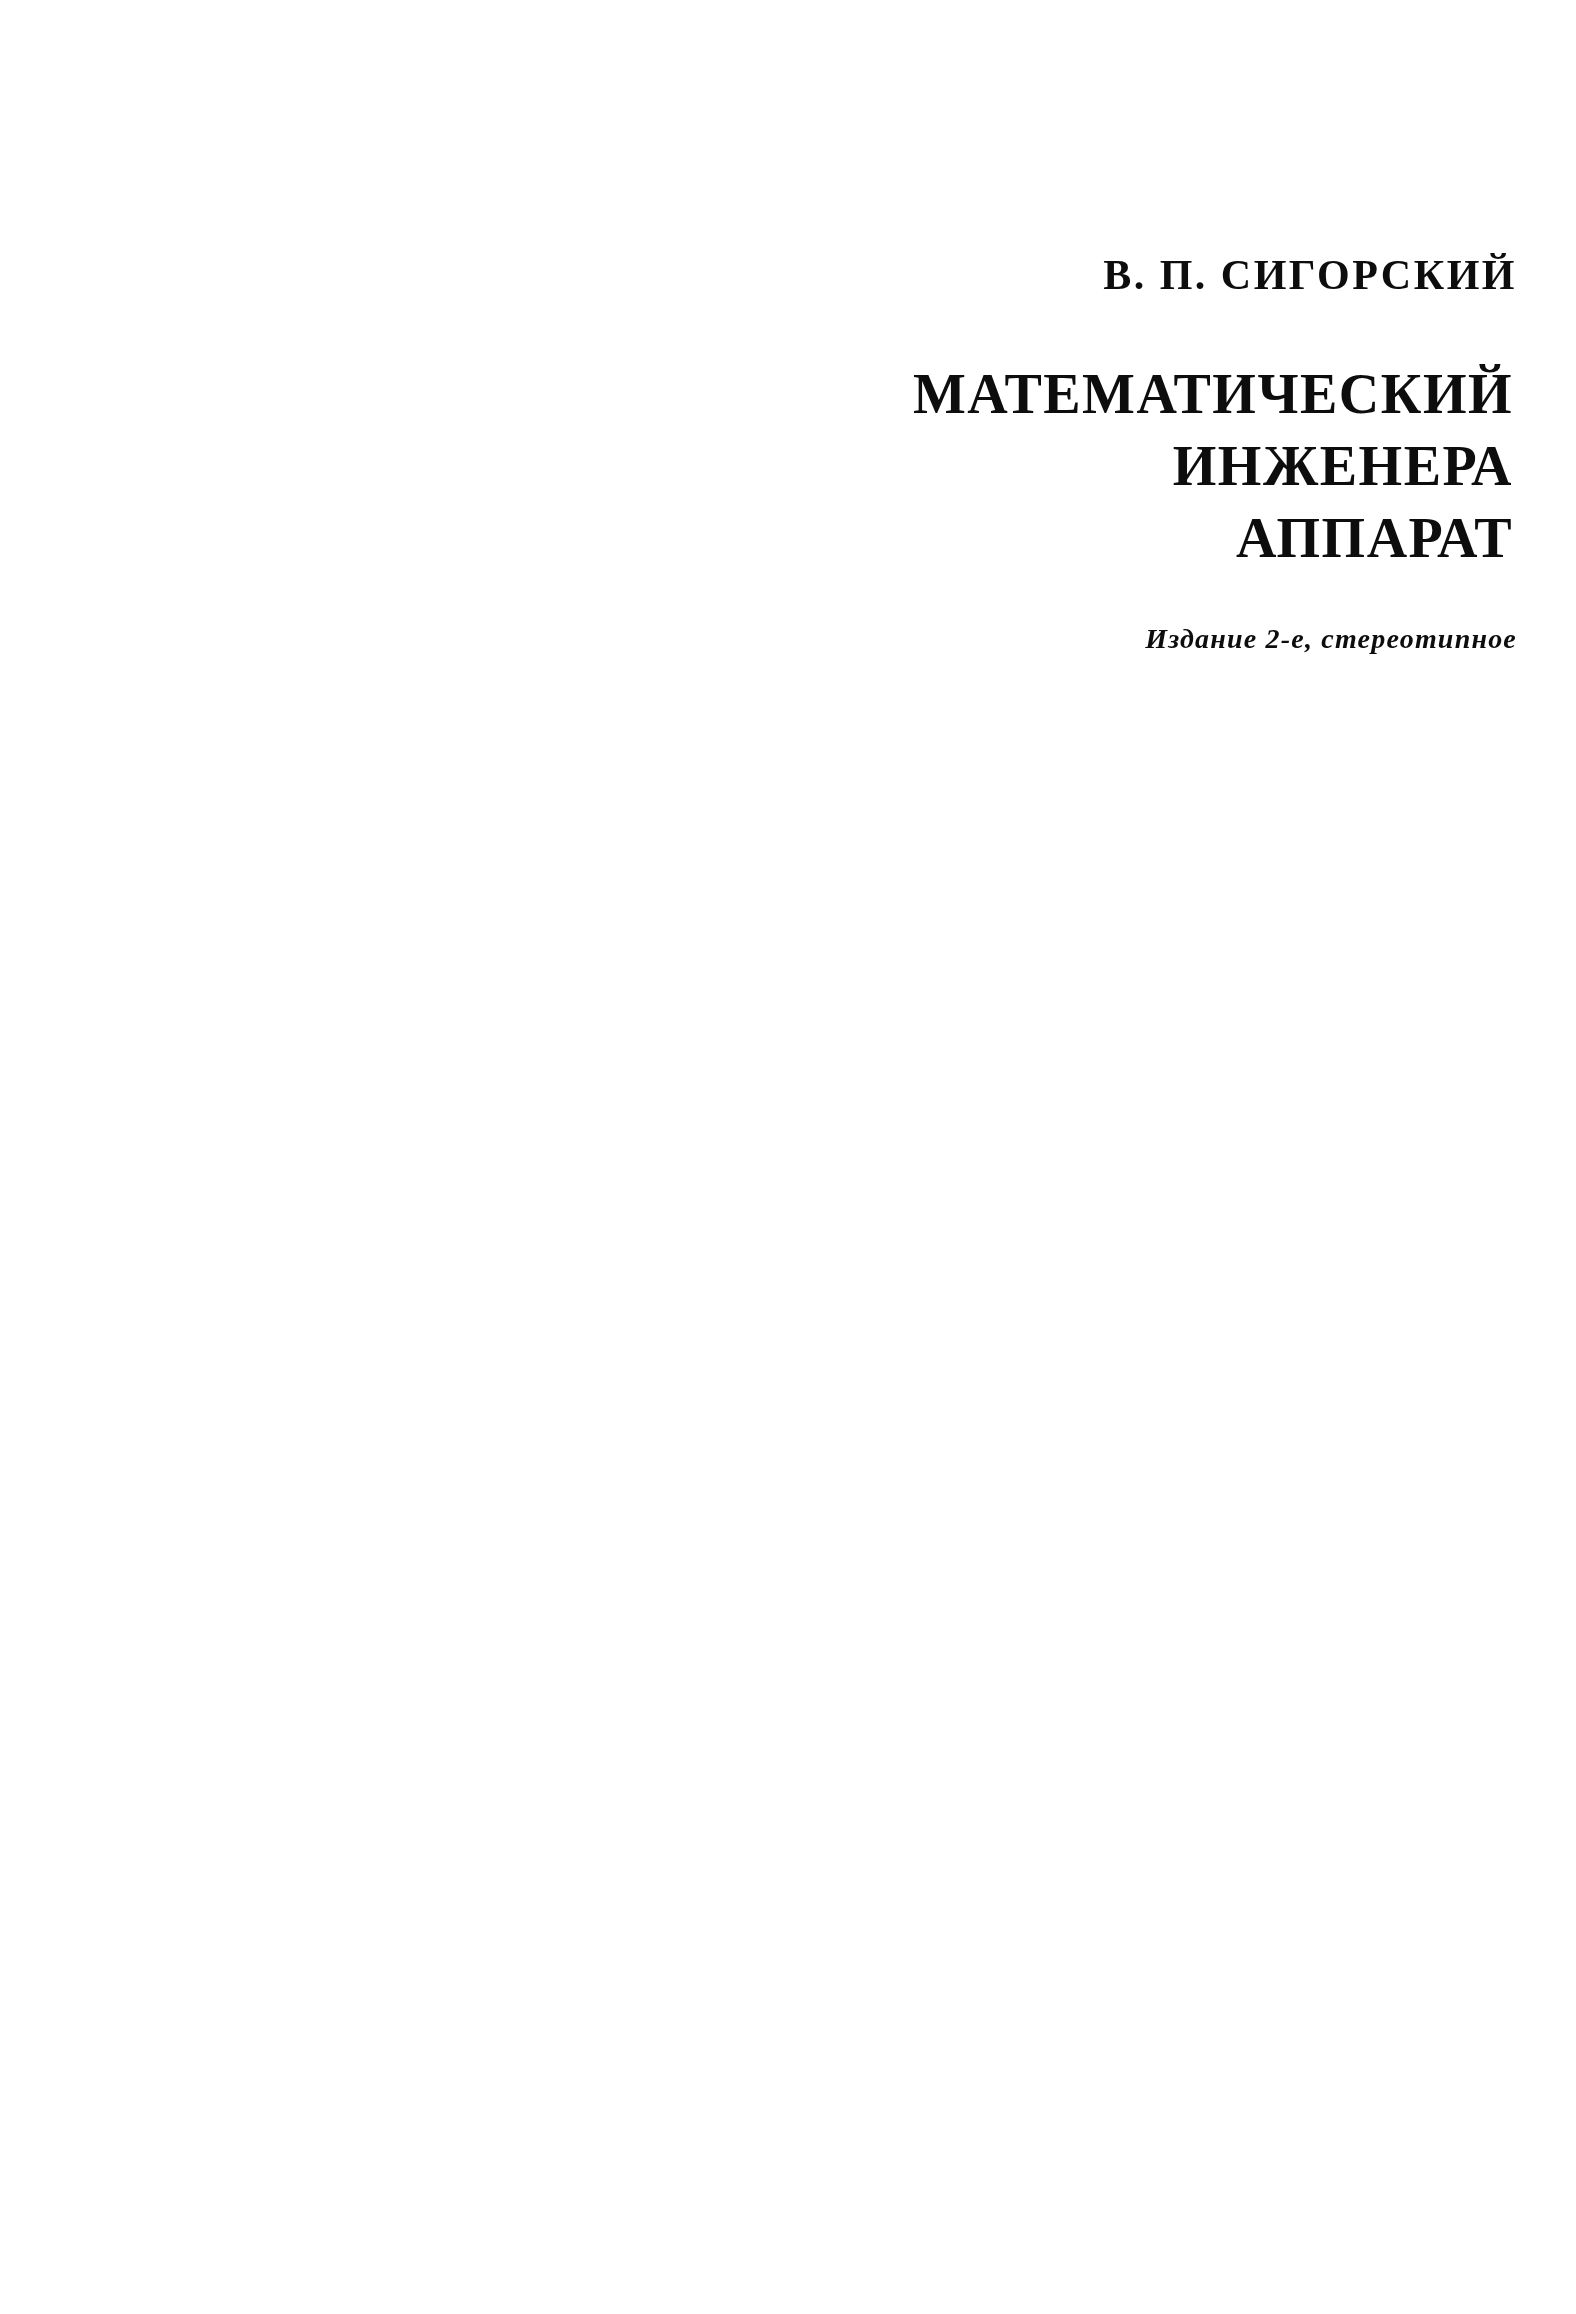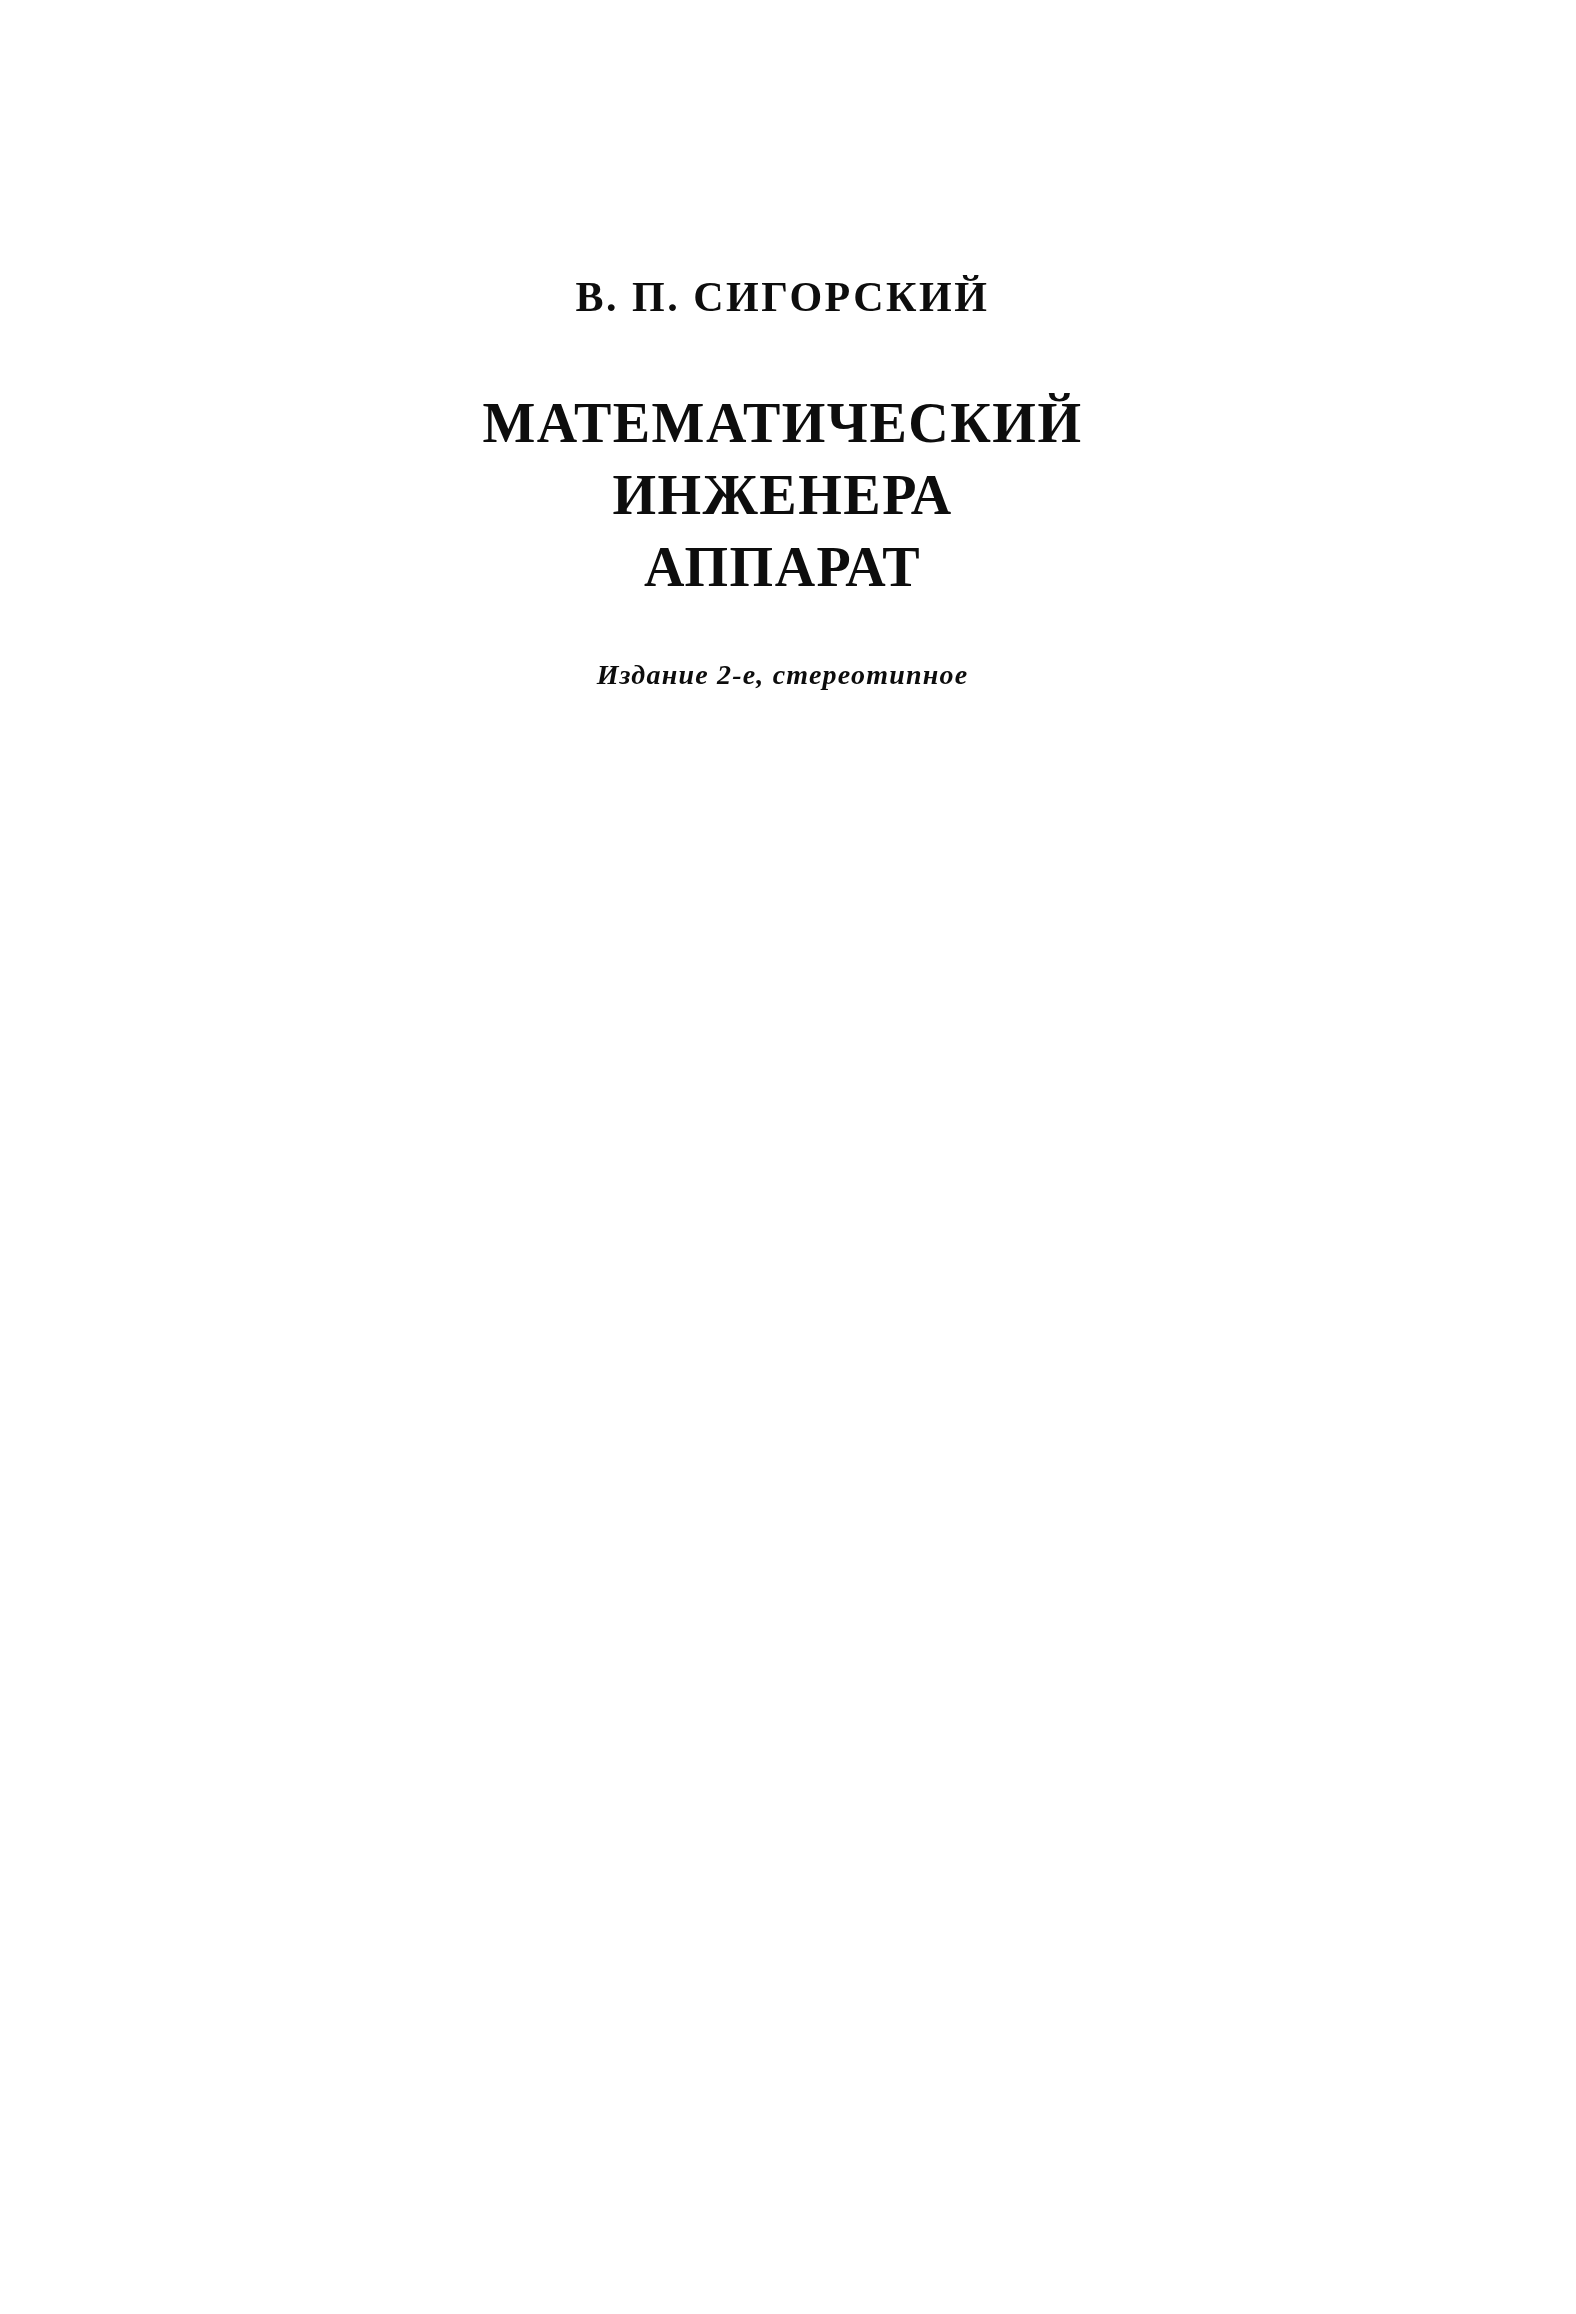--- a/index.html
+++ b/index.html
@@ -15,37 +15,36 @@
     background: #ffffff;
     overflow: hidden;
     font-family: "Liberation Serif", "DejaVu Serif", serif;
     color: #0d0d0d;
   }
 
   
   .title-block {
     position: absolute;
     left: 0;
-    top: 274px;
+    top: 252px;
     width: 1517px;
-    text-align: center;
-    padding-left: 24px;
+    text-align: right;
   }
 
   .author {
     font-size: 42px;
     font-weight: bold;
     letter-spacing: 2.5px;
     line-height: 1.1;
     margin: 0;
     white-space: pre;
   }
 
   .title {
-    margin: 11px;
+    margin: 4px;
     padding-top: 57px;
     font-size: 56px;
     font-weight: bold;
     letter-spacing: 1.5px;
     line-height: 1.28;
   }
 
   .title-line {
     display: block;
     white-space: pre;

